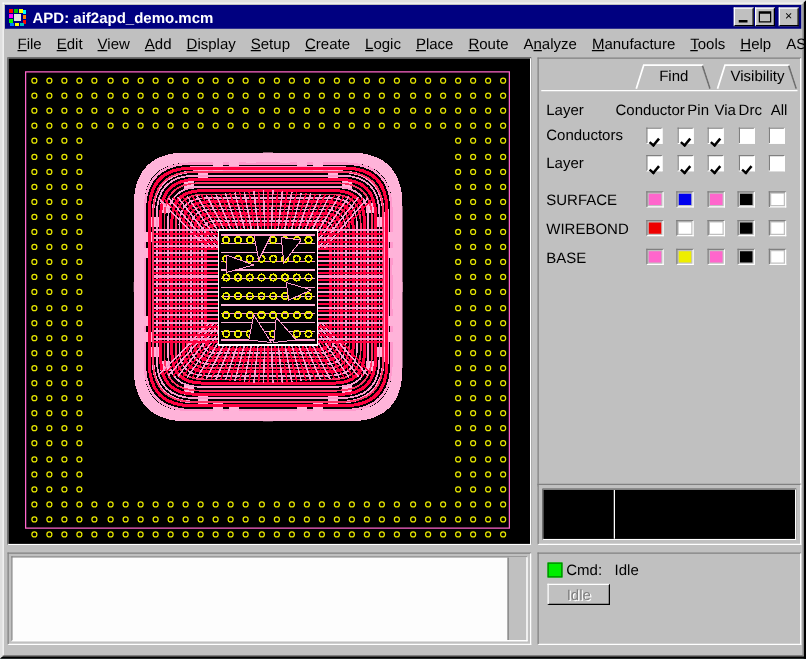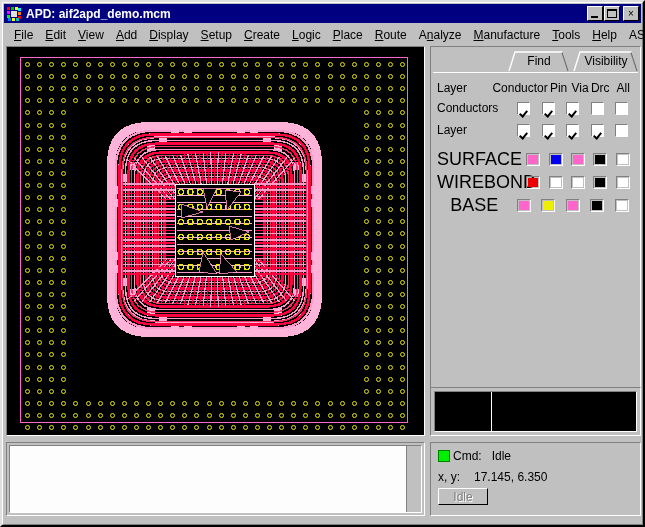--- a/index.html
+++ b/index.html
@@ -153,21 +153,21 @@
     border-top:1px solid #808080;border-left:1px solid #808080;
     border-right:1px solid #fff;border-bottom:1px solid #fff;
     position:relative;
   }
   .chk.on:after{
     content:"";position:absolute;left:3px;top:6px;width:3px;height:6px;
     border-right:2px solid #000;border-bottom:2px solid #000;
     transform:rotate(40deg);
   }
   .sep{height:7px;}
-  .sw-row{display:flex;align-items:center;height:23px;font-size:18px;text-align:center;}
+  .sw-row{display:flex;align-items:center;height:23px;font-size:12px;}
   .sw-lbl{width:85px;white-space:nowrap;}
   .sw-cell{width:28px;display:flex;justify-content:center;align-items:center;}
   .sw{
     width:14px;height:13px;box-sizing:border-box;
     border-top:1px solid #808080;border-left:1px solid #808080;
     border-right:1px solid #fff;border-bottom:1px solid #fff;
     padding:1px;
   }
   .sw i{display:block;width:100%;height:100%;}
 
@@ -1149,19 +1149,15 @@
       <div class="wv-right"></div>
     </div>
   </div>
 
   <div class="statusbox">
     <div class="cmd-row">
       <div class="cmd-led"></div>
       <div class="cmd-lbl">Cmd:</div>
       <div class="cmd-val">Idle</div>
     </div>
-    <div class="xy-row">
-      <div class="xy-lbl">x, y:</div>
-      <div class="xy-val">17.145, 6.350</div>
-    </div>
     <div class="stop-btn">Idle</div>
   </div>
 </div>
 
 </body></html>

